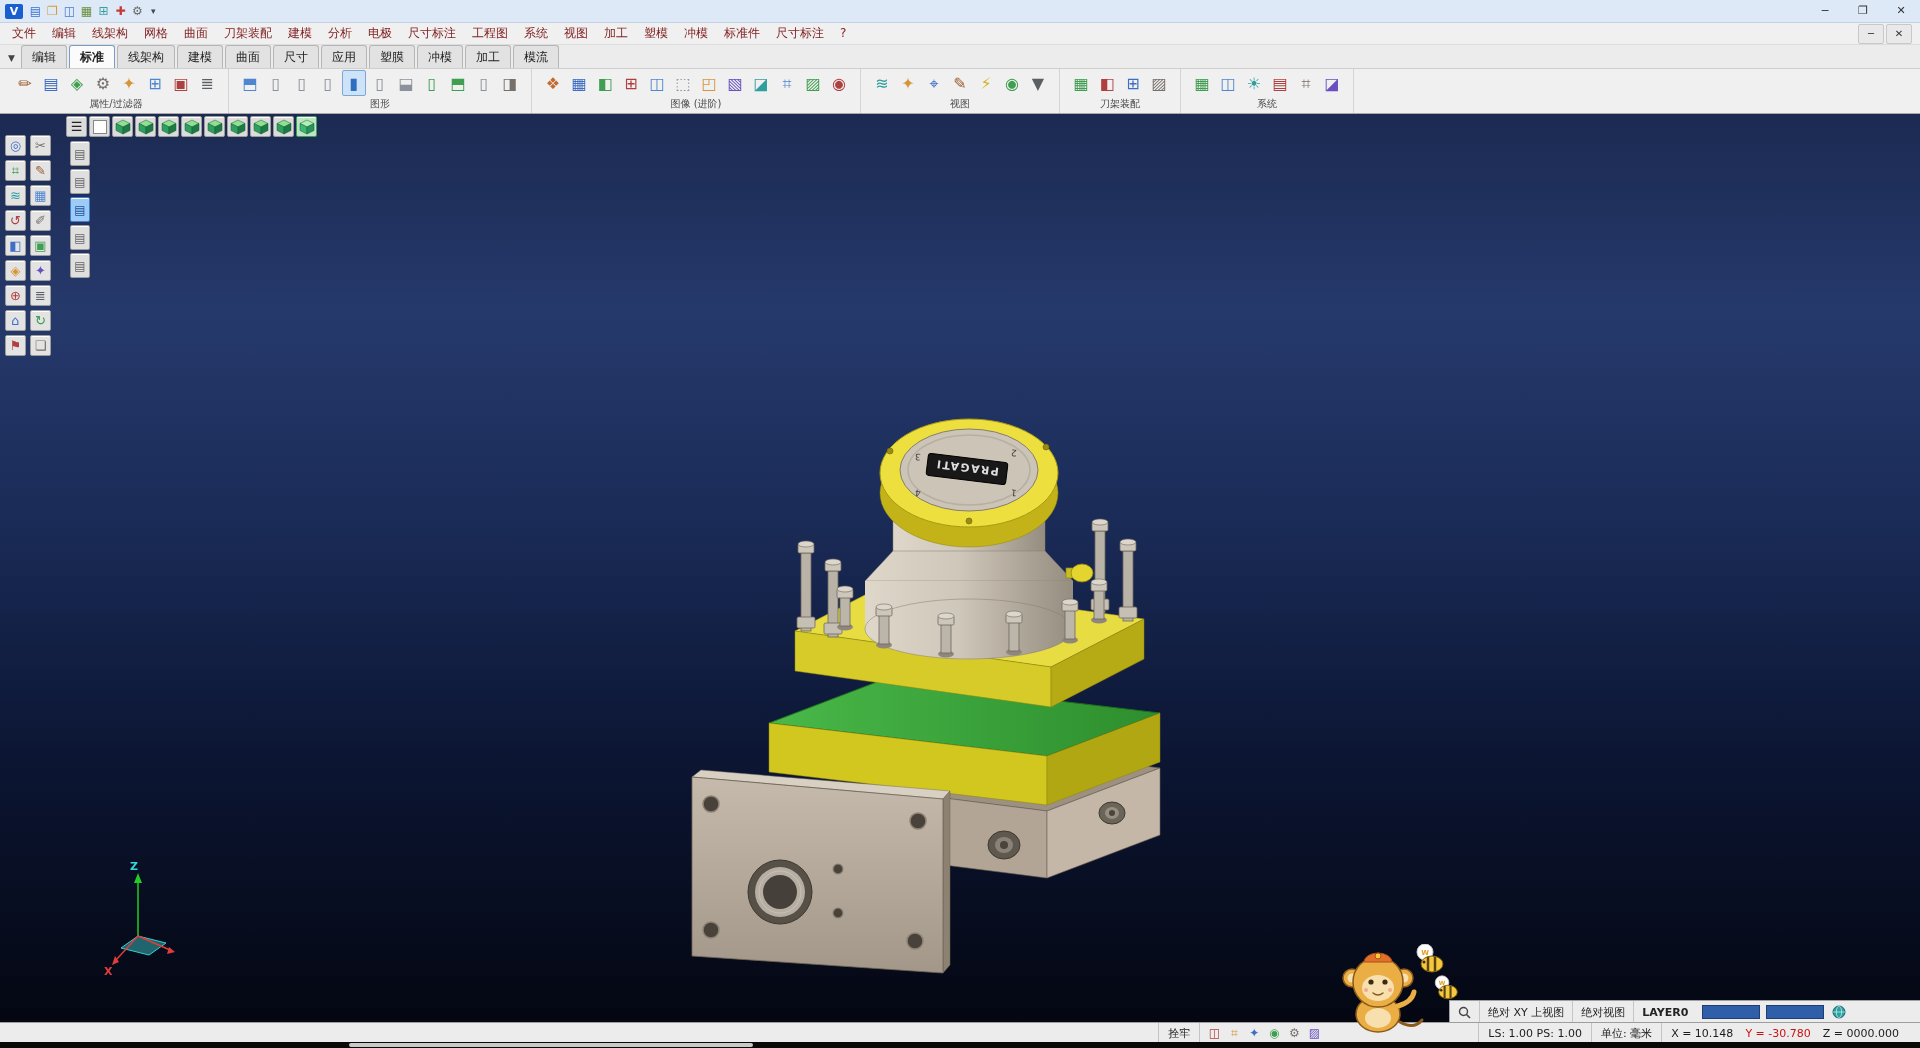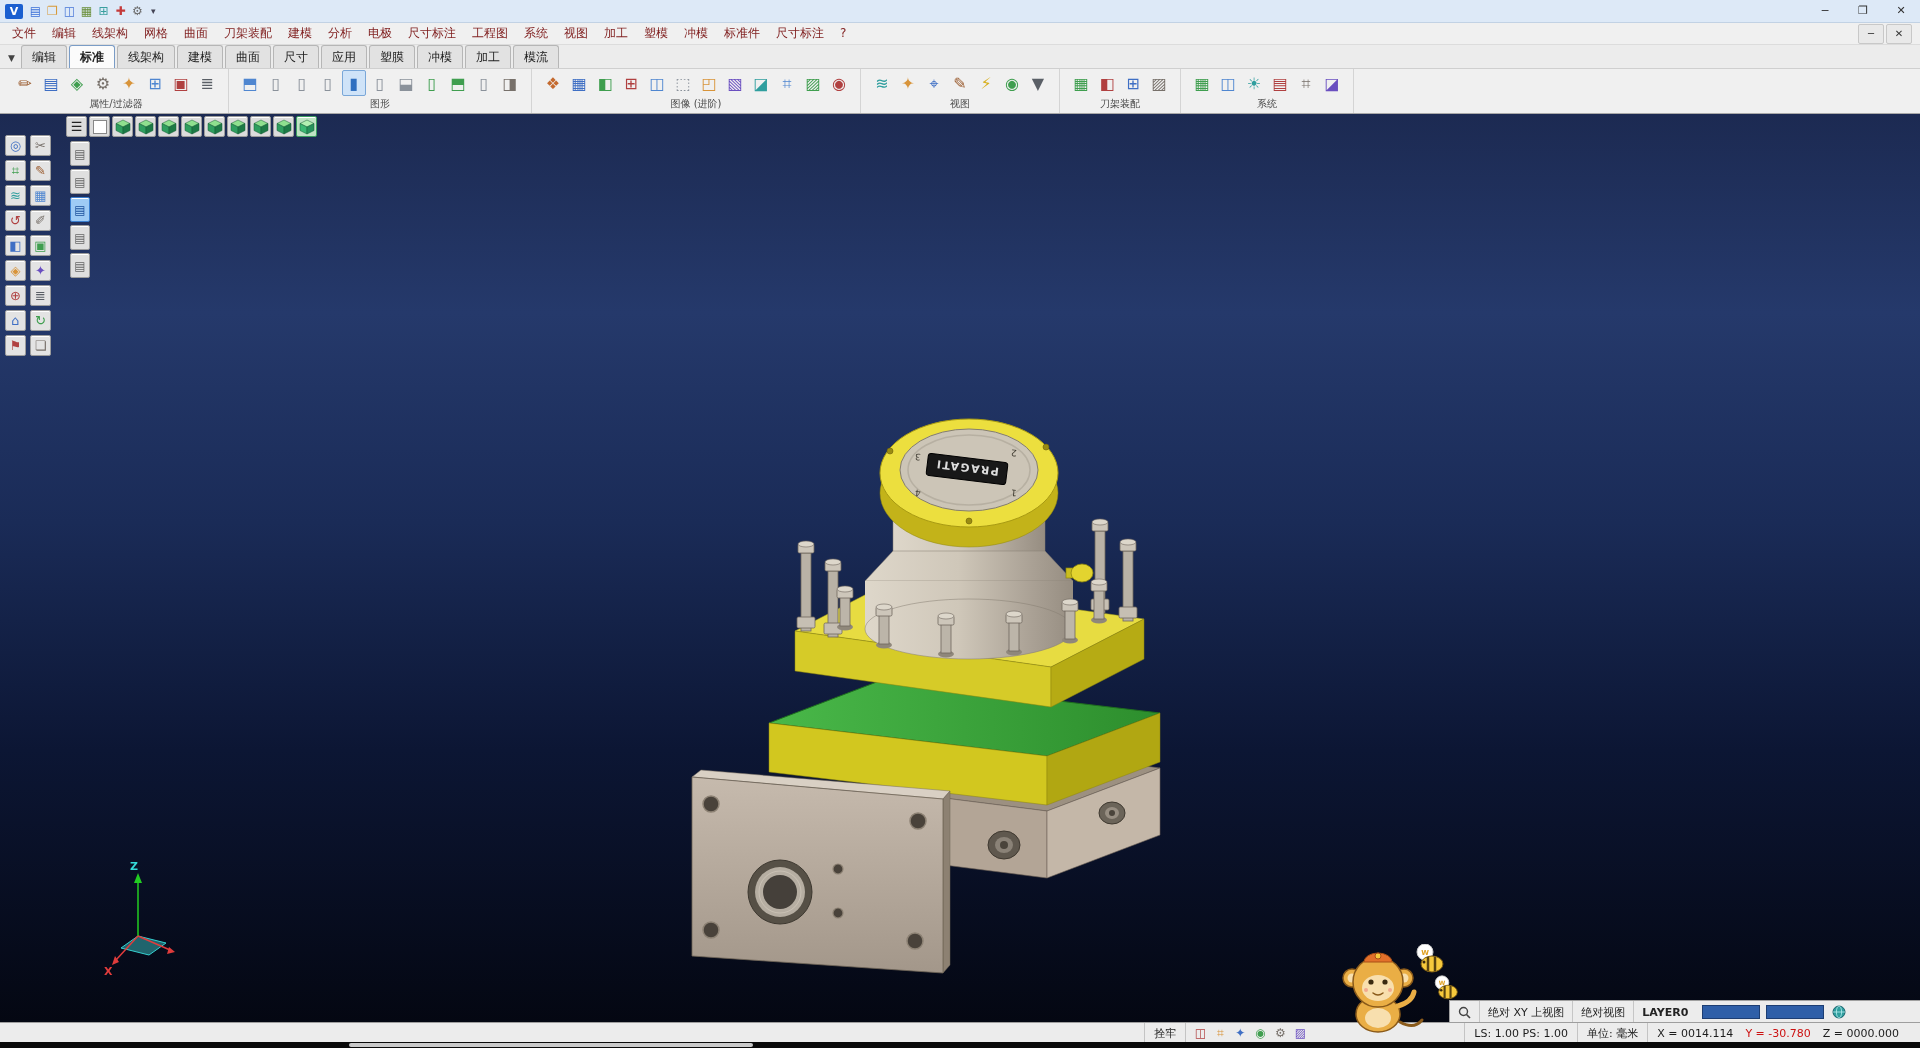--- a/index.html
+++ b/index.html
@@ -555,21 +555,21 @@
       <span class="tile sb-icon" style="color: rgb(216, 148, 58);">⌗</span>
       <span class="tile sb-icon" style="color: rgb(63, 111, 196);">✦</span>
       <span class="tile sb-icon" style="color: rgb(63, 158, 79);">◉</span>
       <span class="tile sb-icon" style="color: rgb(119, 112, 106);">⚙</span>
       <span class="tile sb-icon" style="color: rgb(106, 79, 192);">▨</span>
     </div>
   <div class="sB-gap"></div>
   <span class="sB-cell">LS: 1.00 PS: 1.00</span>
   <span class="sB-cell">单位: 毫米</span>
   <span class="sB-cell coords">
-    <span>X = 0014.114</span>
+    <span>X = 10.148</span>
     <span class="y">Y = -30.780</span>
     <span>Z = 0000.000</span>
   </span>
 </div>
 
 <div class="taskbar-strip">
   <div class="thumb"></div>
 </div>
 
 </body></html>

